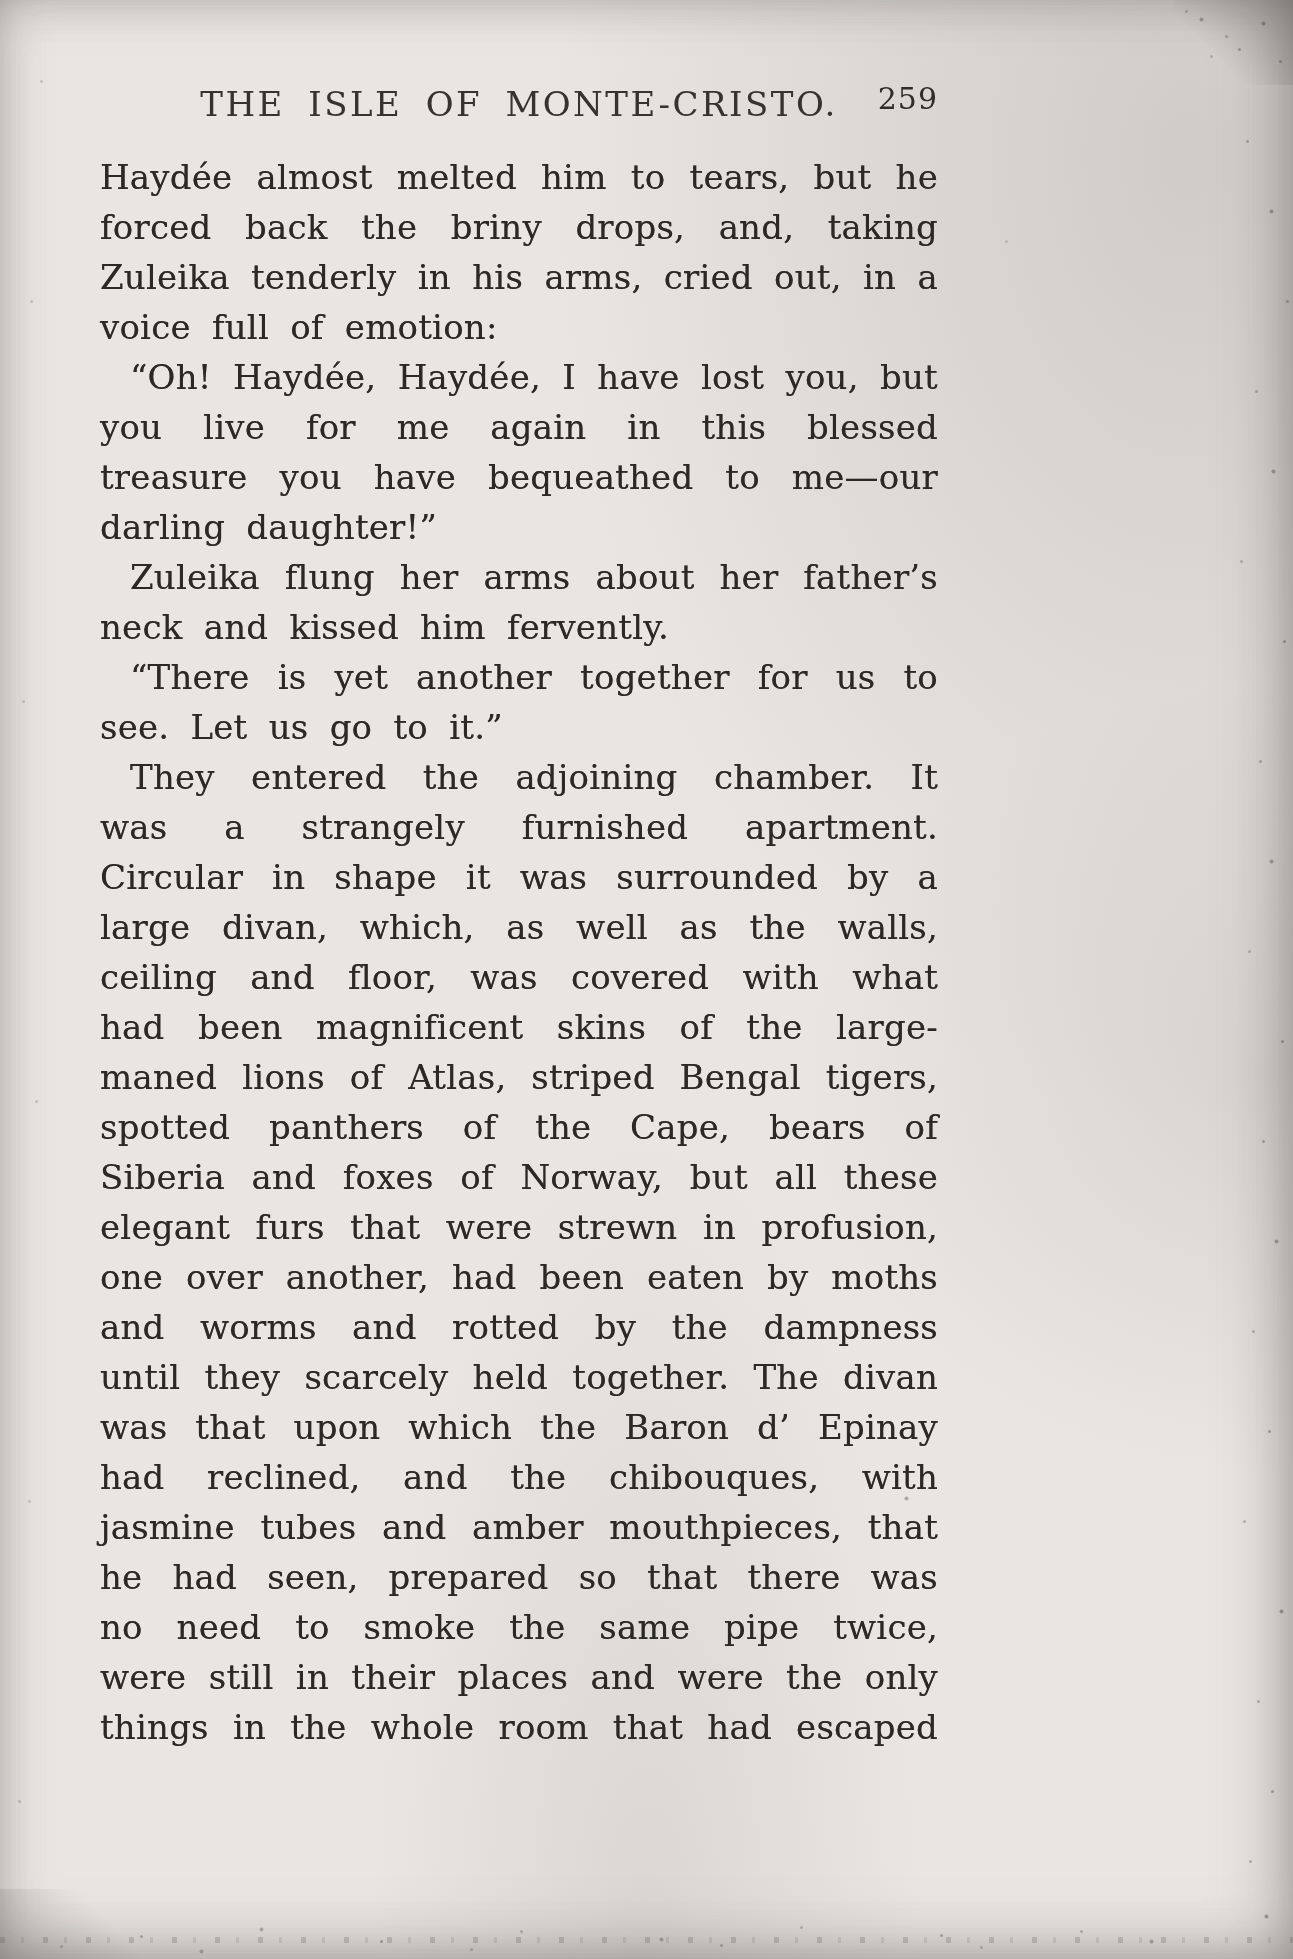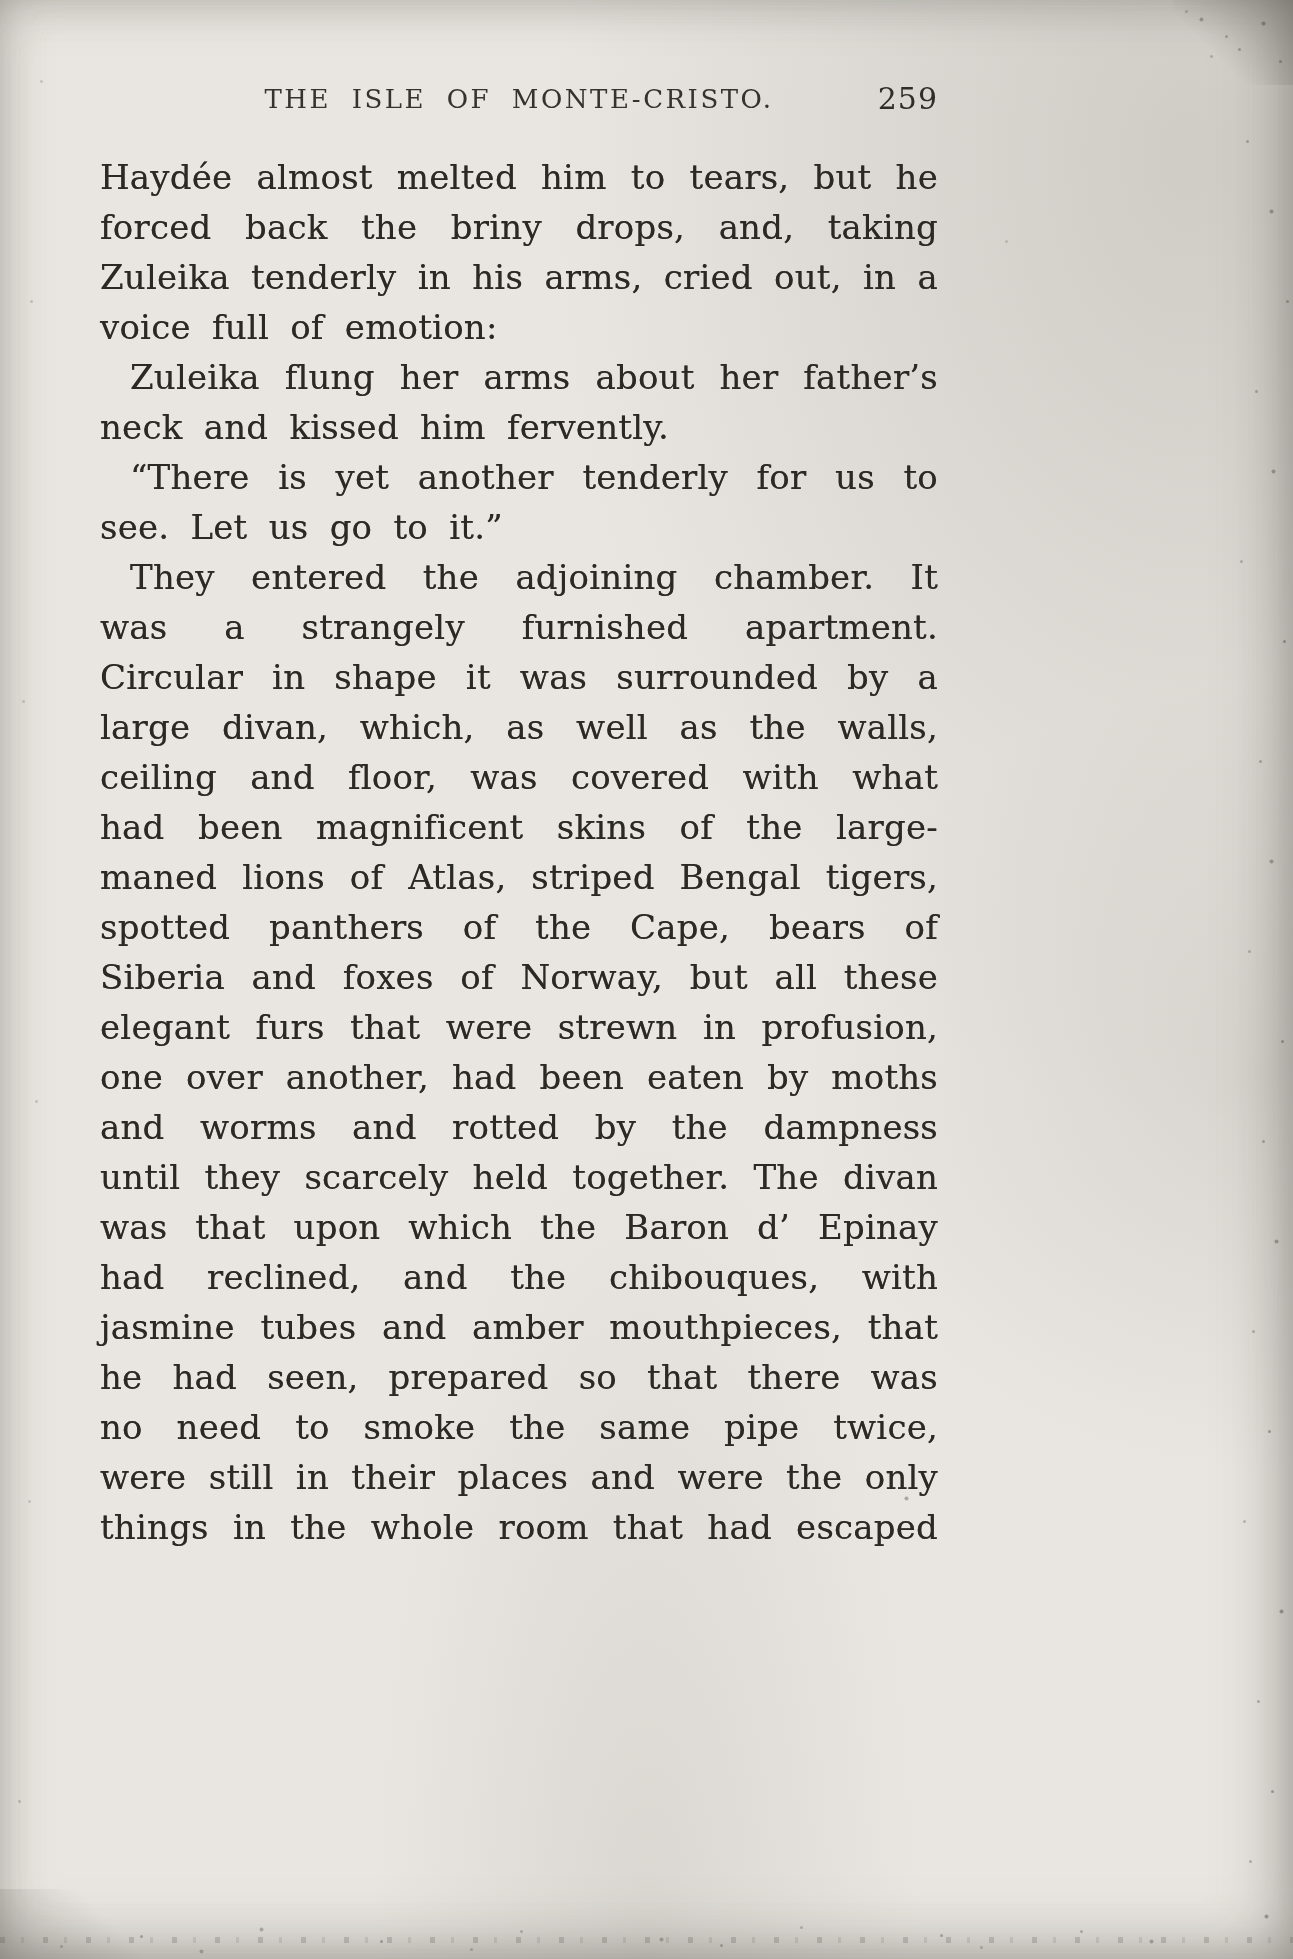--- a/index.html
+++ b/index.html
@@ -49,21 +49,21 @@
     width:838px;
   }
   .page-header{
     position:relative;
     height:44px;
     margin-bottom:24px;
   }
   .running-title{
     display:block;
     text-align:center;
-    font-size:26px;
+    font-size:34px;
     letter-spacing:2.5px;
     word-spacing:10px;
     color:#34332d;
   }
   .page-number{
     position:absolute;
     right:0; top:-3px;
     font-size:30px;
     letter-spacing:1px;
     color:#2e2d27;
@@ -131,19 +131,20 @@
 
   <div class="text-area">
 
     <header class="page-header">
       <span class="running-title">THE ISLE OF MONTE-CRISTO.</span>
       <span class="page-number">259</span>
     </header>
 
     <main class="body-text">
       <p class="no-indent">Haydée almost melted him to tears, but he forced back the briny drops, and, taking Zuleika tenderly in his arms, cried out, in a voice full of emotion:</p>
+      <p>“Oh!  Haydée, Haydée, I have lost you, but you live for me again in this blessed treasure you have bequeathed to me—our darling daughter!”</p>
       <p>Zuleika flung her arms about her father’s neck and kissed him fervently.</p>
-      <p>“There is yet another tenderly for us to see.  Let us go to it.”</p>
+      <p>“There is yet another together for us to see.  Let us go to it.”</p>
       <p class="justify-last">They entered the adjoining chamber.  It was a strangely furnished apartment.  Circular in shape it was surrounded by a large divan, which, as well as the walls, ceiling and floor, was covered with what had been magnificent skins of the large-maned lions of Atlas, striped Bengal tigers, spotted panthers of the Cape, bears of Siberia and foxes of Norway, but all these elegant furs that were strewn in profusion, one over another, had been eaten by moths and worms and rotted by the dampness until they scarcely held together.  The divan was that upon which the Baron d’ Epinay had reclined, and the chibouques, with jasmine tubes and amber mouthpieces, that he had seen, prepared so that there was no need to smoke the same pipe twice, were still in their places and were the only things in the whole room that had escaped</p>
     </main>
 
   </div>
 </div>
 
 </body></html>

